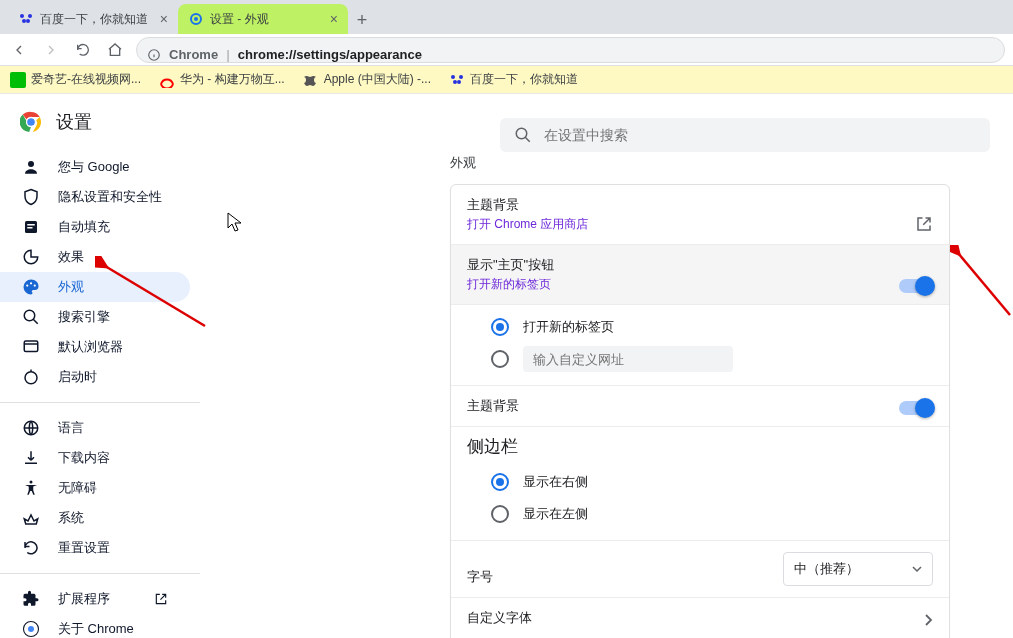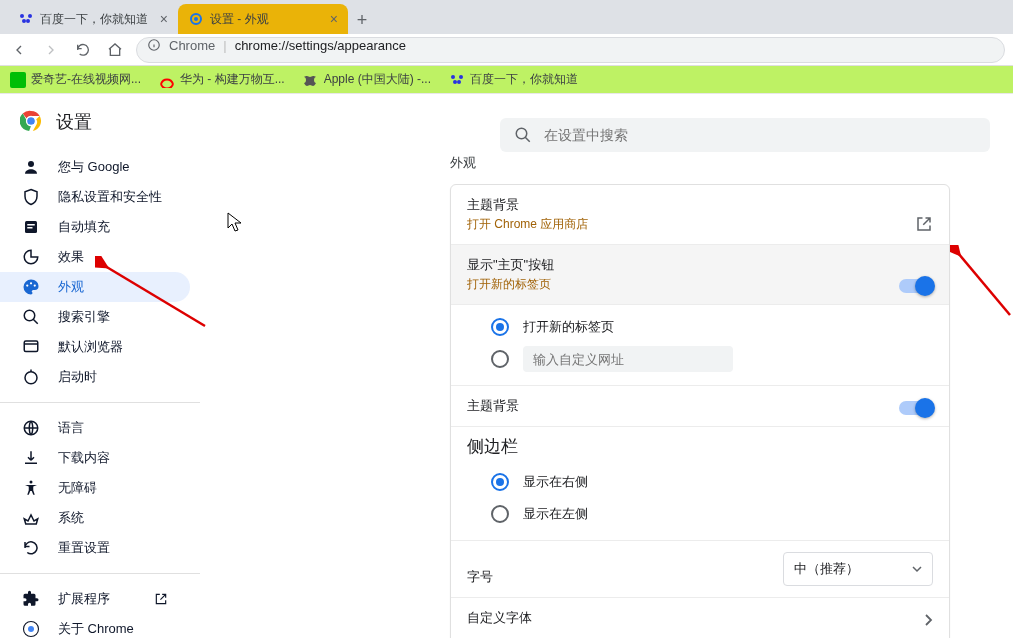--- a/index.html
+++ b/index.html
@@ -1,40 +1,40 @@
 <!DOCTYPE html>
 <html><head>
 <meta charset="utf-8">
 <style>
 * { margin: 0; padding: 0; box-sizing: border-box; font-family: -apple-system, "Segoe UI", Arial, "Microsoft YaHei", sans-serif; }
 body { width: 1013px; height: 638px; background: #fff; position: relative; overflow: hidden; }
 
 
 .tab-strip { height: 34px; background: #dee1e6; display: flex; align-items: flex-end; padding-left: 8px; }
 .tab { height: 30px; background: #dee1e6; border-radius: 8px 8px 0 0; display: flex; align-items: center; padding: 0 10px; font-size: 12px; color: #3c4043; min-width: 170px; max-width: 190px; position: relative; gap: 6px; }
-.tab.active { background: #eab308; }
+.tab.active { background: #bef264; }
 .tab .favicon { width: 16px; height: 16px; display: inline-flex; align-items: center; justify-content: center; }
 .tab .tab-title { flex: 1; white-space: nowrap; overflow: hidden; text-overflow: ellipsis; }
 .tab .close-x { font-size: 14px; color: #5f6368; cursor: pointer; }
 .new-tab-btn { width: 28px; height: 28px; display: flex; align-items: center; justify-content: center; color: #5f6368; font-size: 18px; cursor: pointer; }
 
 .toolbar { height: 32px; background: #fff; border-bottom: 1px solid #e0e0e0; display: flex; align-items: center; padding: 0 8px; gap: 10px; }
 .nav-btn { width: 22px; height: 22px; display: flex; align-items: center; justify-content: center; color: #5f6368; cursor: pointer; }
 .nav-btn svg { width: 16px; height: 16px; }
-.omnibox { flex: 1; height: 26px; display: flex; align-items: flex-start; gap: 8px; padding: 0 10px; font-size: 13px; color: #5f6368; border: 1px solid #dadce0; border-radius: 14px; background: #f1f3f4; }
+.omnibox { flex: 1; height: 26px; display: flex; align-items: flex-end; gap: 8px; padding: 0 10px; font-size: 13px; color: #5f6368; border: 1px solid #dadce0; border-radius: 14px; background: #f1f3f4; font-weight: bold; }
 .omnibox .url-part { color: #202124; }
 
-.bookmark-bar { height: 28px; background: #bef264; border-bottom: 1px solid #e8e8e8; display: flex; align-items: center; padding: 0 10px; gap: 18px; font-size: 12px; color: #3c4043; }
+.bookmark-bar { height: 28px; background: #fef9c3; border-bottom: 1px solid #e8e8e8; display: flex; align-items: center; padding: 0 10px; gap: 18px; font-size: 12px; color: #3c4043; }
 .bookmark-item { display: flex; align-items: center; gap: 5px; cursor: pointer; max-width: 140px; white-space: nowrap; overflow: hidden; text-overflow: ellipsis; }
 .bm-icon { width: 16px; height: 16px; display: inline-flex; align-items: center; justify-content: center; }
 
 
 .settings-page { display: flex; height: calc(638px - 94px); }
 .sidebar { width: 250px; padding-top: 6px; }
-.logo-row { display: flex; align-items: flex-start; gap: 14px; padding: 10px 20px 18px 20px; }
+.logo-row { display: flex; align-items: center; gap: 14px; padding: 10px 20px 18px 20px; }
 .chrome-logo { width: 22px; height: 22px; }
 .settings-title { font-size: 18px; color: #202124; }
 
 .side-nav { display: flex; flex-direction: column; }
 .side-item { display: flex; align-items: center; gap: 18px; height: 30px; padding: 0 22px; font-size: 13px; color: #0f172a; cursor: pointer; border-radius: 0 16px 16px 0; margin-right: 60px; }
 .side-item.selected { background: #e8f0fe; color: #1967d2; font-weight: 500; }
 .side-item .side-icon { width: 18px; height: 18px; display: inline-flex; align-items: center; justify-content: center; }
 .side-divider { height: 1px; background: #e0e0e0; margin: 10px 0 10px 0; width: 200px; }
 
 .main { flex: 1; padding: 10px 30px 20px 200px; position: relative; }
@@ -42,21 +42,21 @@
 .search-box { height: 34px; background: #f1f3f4; border-radius: 6px; display: flex; align-items: center; padding: 0 14px; gap: 12px; color: #5f6368; font-size: 14px; }
 .search-box input { border: none; background: transparent; outline: none; font-size: 14px; flex: 1; }
 
 .section-title { font-size: 13px; color: #3c4043; margin: 50px 0 12px 0; }
 
 .card { background: #fff; border: 1px solid #e0e0e0; border-radius: 6px; width: 500px; box-shadow: 0 1px 2px rgba(0,0,0,0.05); }
 .row { padding: 11px 16px; border-bottom: 1px solid #ececec; display: flex; align-items: flex-end; justify-content: space-between; font-size: 13px; color: #202124; }
 .row:last-child { border-bottom: none; }
 .row.hl { background: #f5f5f5; }
 .row .row-main { display: flex; flex-direction: column; gap: 2px; }
-.row .row-sub { font-size: 12px; color: #a16207; }
+.row .row-sub { font-size: 12px; color: #6d28d9; }
 .row .row-action { display: flex; align-items: center; }
 
 .toggle { width: 34px; height: 14px; background: #1a73e8; border-radius: 10px; position: relative; opacity: 0.5; }
 .toggle.on { opacity: 1; background: #aecbfa; }
 .toggle .knob { position: absolute; top: -3px; width: 20px; height: 20px; border-radius: 50%; background: #1a73e8; box-shadow: 0 1px 3px rgba(0,0,0,0.3); }
 .toggle.on .knob { right: -2px; }
 
 .radio-block { padding: 6px 16px 10px 40px; border-bottom: 1px solid #ececec; }
 .radio-row { display: flex; align-items: center; gap: 14px; height: 32px; font-size: 13px; color: #202124; }
 .radio { width: 18px; height: 18px; border: 2px solid #5f6368; border-radius: 50%; position: relative; cursor: pointer; }

